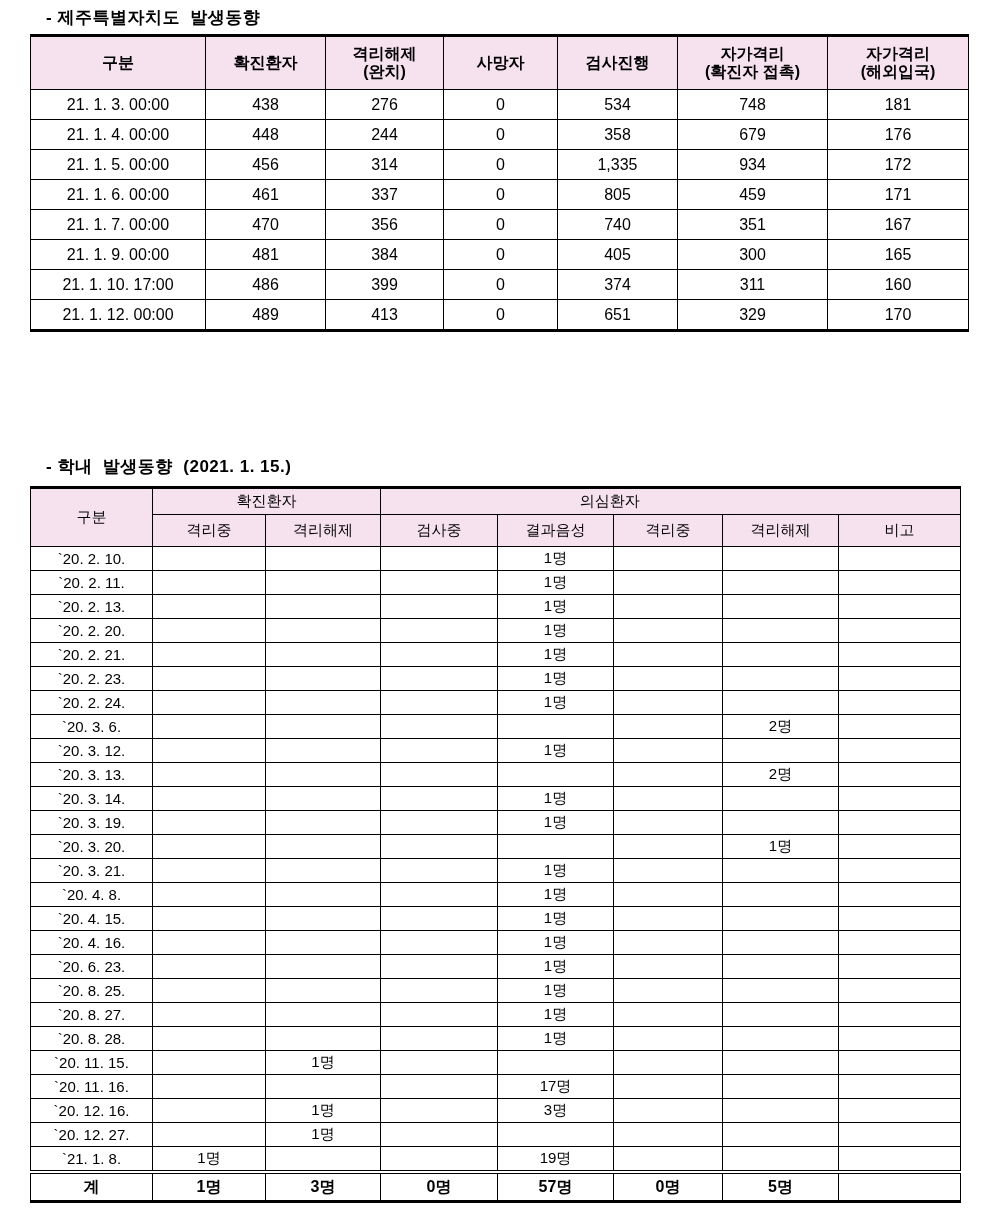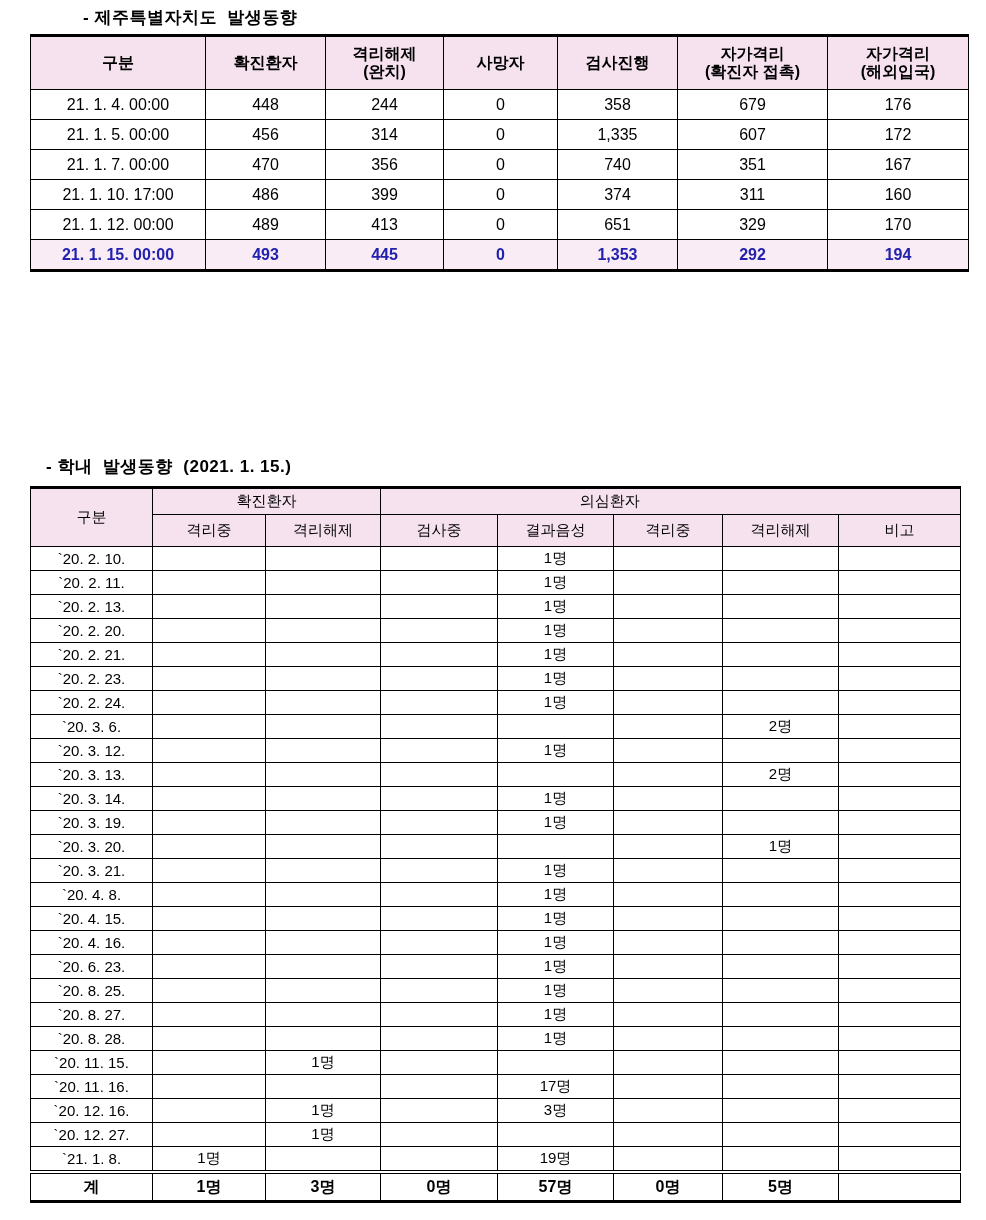--- a/index.html
+++ b/index.html
@@ -11,21 +11,21 @@
     color:#000;
   }
   .sec-title {
     position:absolute;
     left:46px;
     font-size:17px;
     font-weight:bold;
     letter-spacing:0.5px;
     white-space:pre;
   }
-  #title1 { top:6px;margin-left:37px; }
+  #title1 { top:6px; }
   #title2 { top:455px; }
 
   table {
     border-collapse:collapse;
     table-layout:fixed;
     position:absolute;
     background:#fff;
   }
   th, td {
     border:1px solid #000;
@@ -108,72 +108,90 @@
         <th>사망자</th>
         <th>검사진행</th>
         <th>자가격리
 (확진자  접촉)</th>
         <th>자가격리
 (해외입국)</th>
       </tr>
     </thead>
     <tbody>
         <tr>
+          <td>21.   1.   3.  00:00</td>
+          <td>438</td>
+          <td>276</td>
+          <td>0</td>
+          <td>534</td>
+          <td>748</td>
+          <td>181</td>
+        </tr>
+        <tr>
           <td>21.   1.   4.  00:00</td>
           <td>448</td>
           <td>244</td>
           <td>0</td>
           <td>358</td>
           <td>679</td>
           <td>176</td>
         </tr>
         <tr>
           <td>21.   1.   5.  00:00</td>
           <td>456</td>
           <td>314</td>
           <td>0</td>
           <td>1,335</td>
-          <td>607</td>
+          <td>934</td>
           <td>172</td>
+        </tr>
+        <tr>
+          <td>21.   1.   6.  00:00</td>
+          <td>461</td>
+          <td>337</td>
+          <td>0</td>
+          <td>805</td>
+          <td>459</td>
+          <td>171</td>
         </tr>
         <tr>
           <td>21.   1.   7.  00:00</td>
           <td>470</td>
           <td>356</td>
           <td>0</td>
           <td>740</td>
           <td>351</td>
           <td>167</td>
         </tr>
         <tr>
+          <td>21.   1.   9.  00:00</td>
+          <td>481</td>
+          <td>384</td>
+          <td>0</td>
+          <td>405</td>
+          <td>300</td>
+          <td>165</td>
+        </tr>
+        <tr>
           <td>21.   1.  10.  17:00</td>
           <td>486</td>
           <td>399</td>
           <td>0</td>
           <td>374</td>
           <td>311</td>
           <td>160</td>
         </tr>
         <tr>
           <td>21.   1.  12.  00:00</td>
           <td>489</td>
           <td>413</td>
           <td>0</td>
           <td>651</td>
           <td>329</td>
           <td>170</td>
-        </tr>
-        <tr class="hl">
-          <td>21.   1.  15.  00:00</td>
-          <td>493</td>
-          <td>445</td>
-          <td>0</td>
-          <td>1,353</td>
-          <td>292</td>
-          <td>194</td>
         </tr>
       </tbody>
   </table>
 
   <div id="title2" class="sec-title">- 학내  발생동향  (2021. 1. 15.)</div>
 
   <table id="t2">
     <colgroup>
       <col style="width:122px">
         <col style="width:113px">

